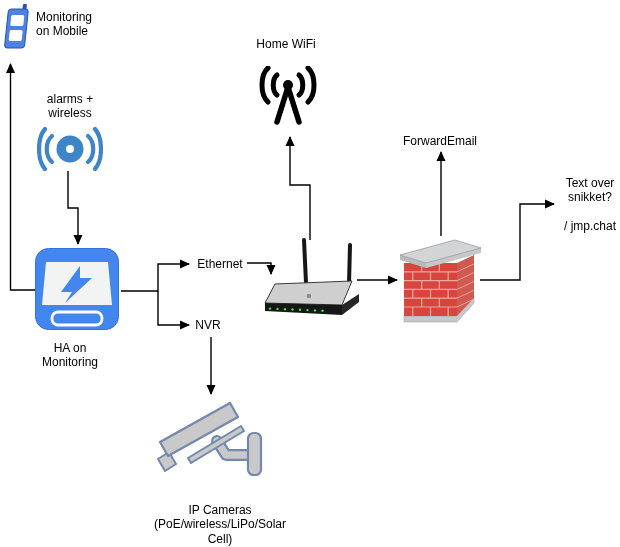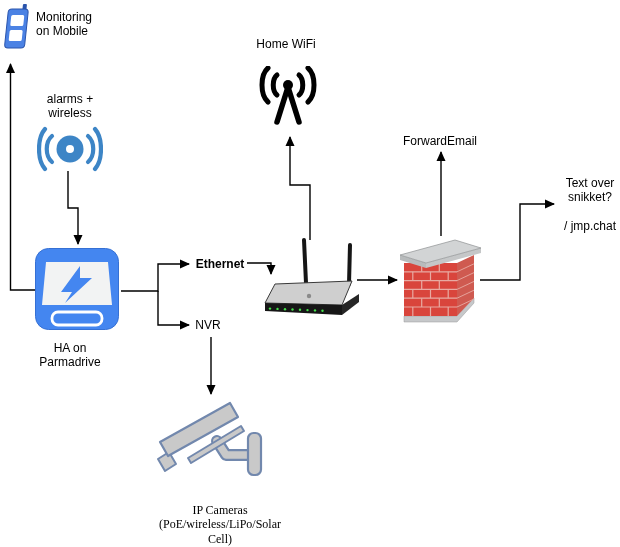--- a/index.html
+++ b/index.html
@@ -71,21 +71,21 @@
 
   <div class="node" style="left:34px;top:247px;width:86px;height:84px;">
     <svg viewBox="0 0 86 84">
       <rect x="1.5" y="1.5" width="83" height="81" rx="13" stroke-width="1" fill="#4486f0" stroke="#3570d4"></rect>
       <polygon points="12,15 74,15 78,58 8,58" fill="#f2f3f3"></polygon>
       <path d="M 46,19 L 27,45 L 38,45 L 31,56 L 58,31 L 46,31 Z" fill="#4486f0"></path>
       <rect x="18" y="65" width="50" height="13" rx="6" fill="none" stroke="#ffffff" stroke-width="2.8"></rect>
     </svg>
   </div>
   <div class="label" style="left:15px;top:341px;width:110px;">HA on
-Parmadrive</div>
+Monitoring</div>
 
   <div class="label" style="left:246px;top:37px;width:80px;">Home WiFi</div>
   <div class="node" style="left:256px;top:66px;width:64px;height:62px;">
     <svg viewBox="0 0 64 62">
       <circle cx="32" cy="19" r="5" fill="#000000"></circle>
       <g fill="none" stroke-linecap="round">
         <path stroke-width="5.5" d="M 32,21 L 21,56" stroke="#000000"></path>
         <path stroke-width="5.5" d="M 32,21 L 43,56" stroke="#000000"></path>
         <path stroke-width="5" d="M 21,9 C 16,13 16,25 21,29" stroke="#000000"></path>
         <path stroke-width="5" d="M 12,2 C 4,9 4,29 12,36" stroke="#000000"></path>
@@ -132,30 +132,30 @@
     </svg>
   </div>
 
   <div class="label" style="left:393px;top:134px;width:94px;">ForwardEmail</div>
 
   <div class="label" style="left:553px;top:176px;width:74px;">Text over
 snikket?
 
 / jmp.chat</div>
 
-  <div class="label" style="left:192px;top:257px;width:56px;font-weight:bold;">Ethernet</div>
+  <div class="label" style="left:192px;top:257px;width:56px;">Ethernet</div>
   <div class="label" style="left:188px;top:318px;width:40px;">NVR</div>
 
   <div class="node" style="left:150px;top:392px;width:120px;height:95px;">
     <svg viewBox="0 0 120 95">
       <path d="M 67,49 L 76,63 L 100,63" fill="none" stroke-width="12" stroke-linejoin="round" stroke-linecap="round" stroke="#7288ad"></path>
       <path d="M 67,49 L 76,63 L 100,63" fill="none" stroke-width="7.5" stroke-linejoin="round" stroke-linecap="round" stroke="#c9c9c9"></path>
       <rect x="98" y="41" width="13" height="42" rx="5.5" stroke-width="2.2" fill="#c9c9c9" stroke="#7288ad"></rect>
       <polygon points="38,66 91,34 94,39 41,71" stroke-width="2" stroke-linejoin="round" fill="#c9c9c9" stroke="#7288ad"></polygon>
       <polygon points="8,67 19,60 26,72 15,79" stroke-width="2" stroke-linejoin="round" fill="#c9c9c9" stroke="#7288ad"></polygon>
       <polygon points="10,50 80,11 88,25 18,64" stroke-width="2.2" stroke-linejoin="round" fill="#c9c9c9" stroke="#7288ad"></polygon>
     </svg>
   </div>
-  <div class="label" style="left:130px;top:503px;width:180px;font-family:Liberation Serif, serif;">IP Cameras
+  <div class="label" style="left:130px;top:503px;width:180px;">IP Cameras
 (PoE/wireless/LiPo/Solar
 Cell)</div>
 
 </div>
 
 </body></html>

